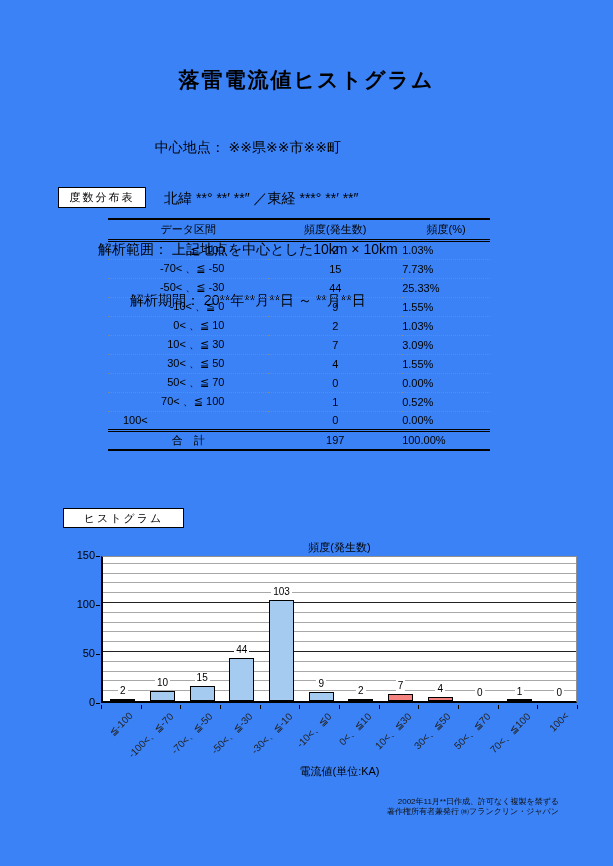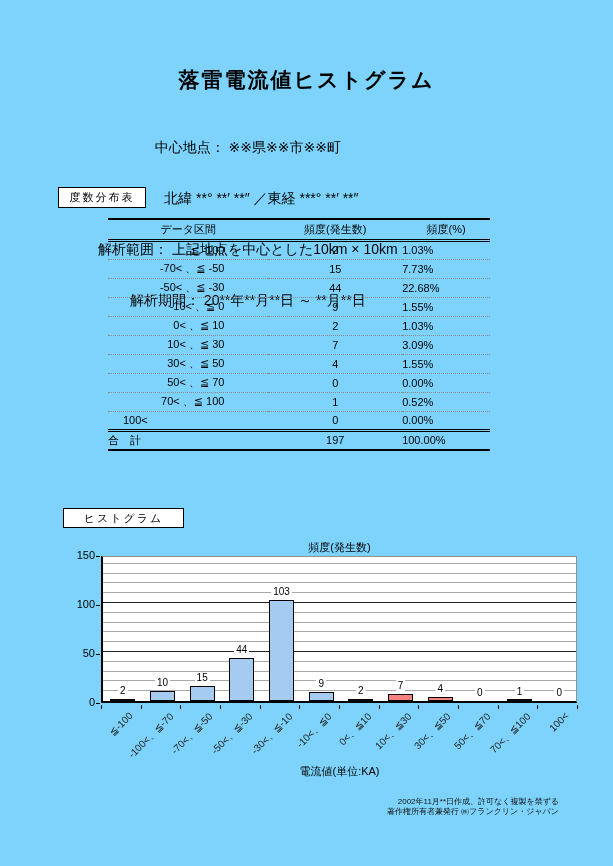--- a/index.html
+++ b/index.html
@@ -1,18 +1,18 @@
 <!DOCTYPE html>
 <html><head>
 <meta charset="utf-8">
 <style>
   * { box-sizing: border-box; margin: 0; padding: 0; }
   html,body { background:#e8e8e8; }
   .page {
-    position: relative; width: 613px; height: 866px; background: #7dd3fc;
+    position: relative; width: 613px; height: 866px; background: #3b82f6;
     font-family: "Liberation Sans", "DejaVu Sans", sans-serif; color: #000;
     overflow: hidden; margin: 0 auto;
   }
   .title {
     position: absolute; top: 66px; left: 0; width: 100%; text-align: center;
     font-family: "Liberation Serif", "DejaVu Serif", serif;
     font-size: 21px; font-weight: bold; letter-spacing: 2px;
   }
   .info { position: absolute; left: 98px; top: 105px; font-size: 14px; line-height: 17px; white-space: pre; text-align: center; }
   .info .indent { padding-left: 27px; }
@@ -30,21 +30,21 @@
   table.freq th { font-weight: normal; height: 21px; border-bottom: 3px double #000; text-align: center; }
   table.freq tbody td { height: 19px; }
   table.freq tbody tr + tr td { border-top: 1px dotted #888; }
   td.c1, th.c1 { width: 42%; }
   td.c2, th.c2 { width: 35%; }
   tbody td.c1 { text-align: right; padding-right: 44px; white-space: pre; }
   tbody td.c1.left { text-align: left; padding-left: 15px; padding-right: 0; }
   td.c2 { text-align: center; }
   td.c3 { text-align: left; padding-right: 22px; }
   table.freq tfoot td { height: 20px; border-top: 3px double #000; border-bottom: 2px solid #000; }
-  tfoot td.c1 { }
+  tfoot td.c1 { text-align: center; }
 
   .chart { position: absolute; left: 0; top: 540px; width: 613px; height: 248px; }
   .chart-title { position: absolute; left: 101px; top: 0; width: 477px; text-align: center; font-size: 11px; }
   .plot {
     position: absolute; left: 101px; top: 16px; width: 476px; height: 147px;
     background: #fff; border-left: 2px solid #000; border-bottom: 2px solid #000;
     border-top: 1px solid #909090; border-right: 1px solid #909090;
   }
   .gridline { position: absolute; left: 0; width: 100%; height: 1px; background: #a8a8a8; }
   .gridline.major { background: #222; }
@@ -94,21 +94,21 @@
           <td class="c3">1.03%</td>
         </tr>
         <tr>
           <td class="c1">-70&lt; 、≦ -50</td>
           <td class="c2">15</td>
           <td class="c3">7.73%</td>
         </tr>
         <tr>
           <td class="c1">-50&lt; 、≦ -30</td>
           <td class="c2">44</td>
-          <td class="c3">22.68%</td>
+          <td class="c3">25.33%</td>
         </tr>
         <tr>
           <td class="c1">-10&lt; 、≦ 0</td>
           <td class="c2">9</td>
           <td class="c3">1.55%</td>
         </tr>
         <tr>
           <td class="c1">0&lt; 、≦ 10</td>
           <td class="c2">2</td>
           <td class="c3">1.03%</td>

